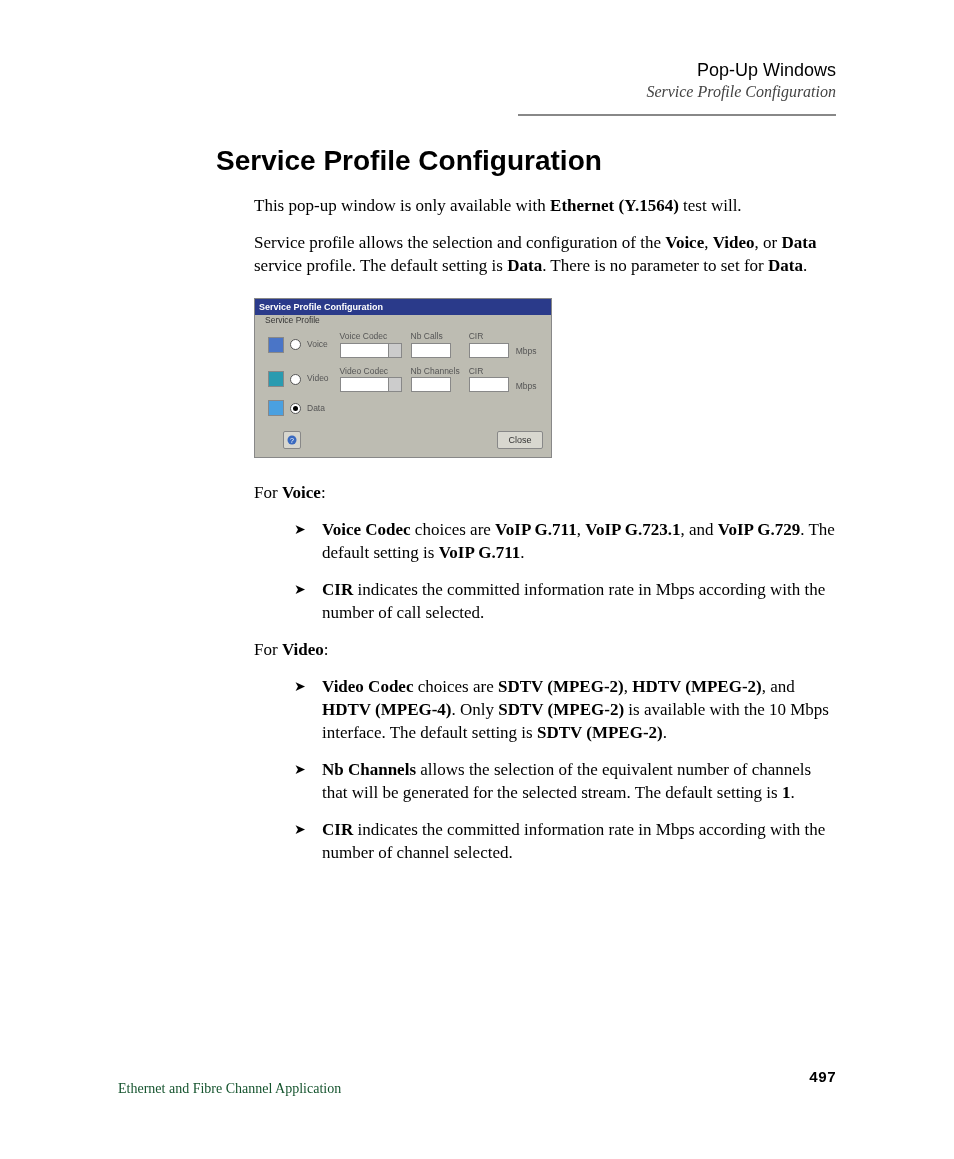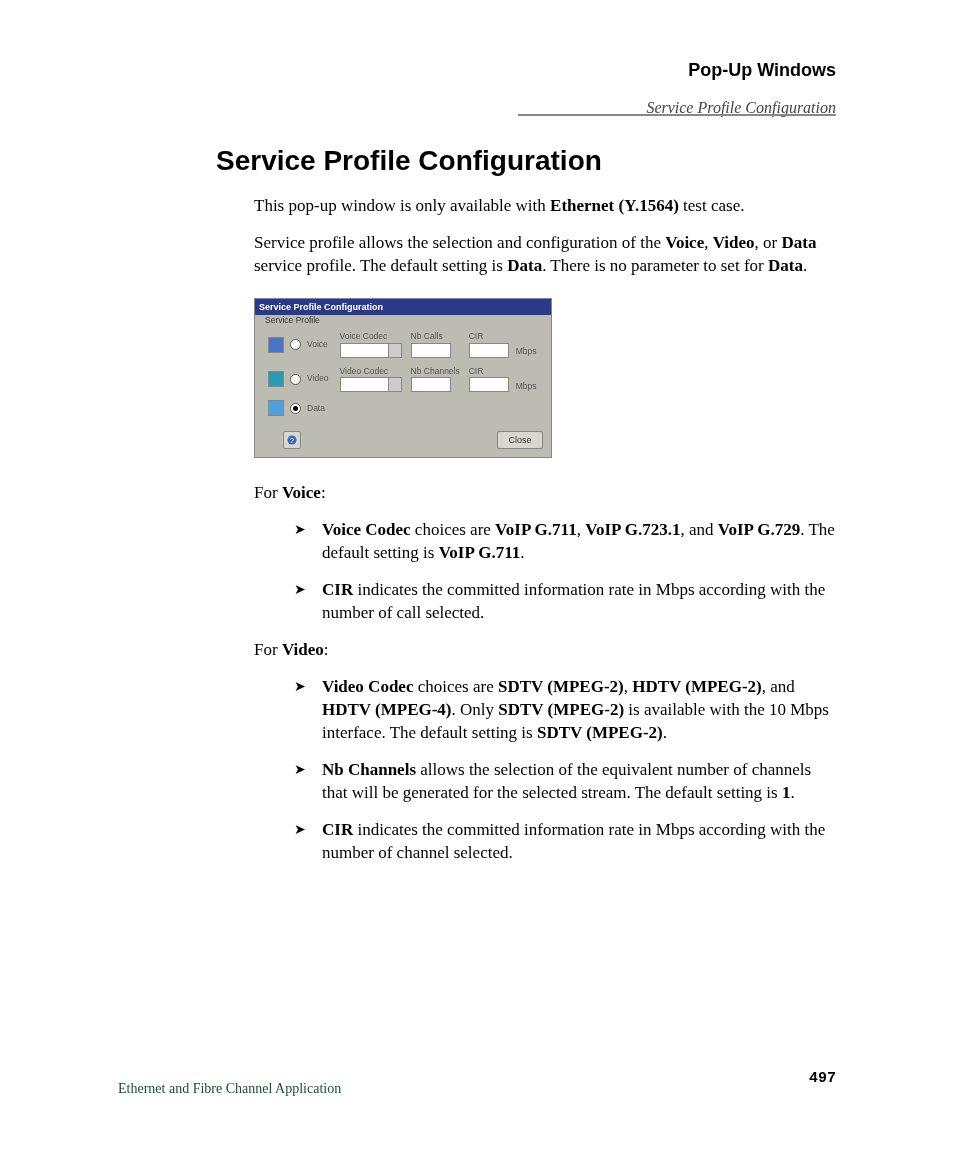--- a/index.html
+++ b/index.html
@@ -1,18 +1,18 @@
 <!DOCTYPE html>
 <html><head>
 <meta charset="utf-8">
 <style>
   html,body{margin:0;padding:0;background:#fff;color:#000;}
   .page{width:954px;height:1159px;position:relative;font-family:Georgia,'Times New Roman',serif;}
   .header{position:absolute;top:60px;right:118px;text-align:right;}
-  .header .h1{font-weight:bold;font-size:18px;font-family:Verdana,Arial,sans-serif;margin-bottom:18px;}
+  .header .h1{font-weight:normal;font-size:18px;font-family:Verdana,Arial,sans-serif;margin-bottom:2px;}
   .header .h2{font-style:italic;font-size:16px;color:#444;}
   .rule{position:absolute;top:114px;left:518px;right:118px;height:2px;background:#888;}
   .main-heading{position:absolute;top:145px;left:216px;font-family:Verdana,Arial,sans-serif;font-weight:bold;font-size:28px;}
   .body{position:absolute;top:195px;left:254px;right:118px;font-size:17px;line-height:1.35;}
   .body p{margin:0 0 14px 0;}
   .body .dialog-wrap{margin:20px 0 24px 0;}
   ul.arrow{list-style:none;padding:0;margin:8px 0 12px 40px;}
   ul.arrow>li{position:relative;padding-left:28px;margin-bottom:14px;font-size:17px;}
   ul.arrow>li::before{content:"➤";position:absolute;left:0;top:2px;font-size:14px;color:#000;}
   .dialog{width:296px;border:1px solid #888;background:#bdbcb2;font-family:Tahoma,Verdana,sans-serif;font-size:9px;color:#333;}
@@ -45,21 +45,21 @@
   <div class="header">
     <div class="h1">Pop-Up Windows</div>
     <div class="h2">Service Profile Configuration</div>
   </div>
   <div class="rule"></div>
 
   <div class="main-heading">Service Profile Configuration</div>
 
   <div class="body">
     <p>
-      <span>This pop-up window is only available with </span><b>Ethernet (Y.1564)</b><span> test case.</span>
+      <span>This pop-up window is only available with </span><b>Ethernet (Y.1564)</b><span> test will.</span>
     </p>
     <p>
       <span>Service profile allows the selection and configuration of the </span><b>Voice</b><span>, </span><b>Video</b><span>, or </span><b>Data</b><span> service profile. The default setting is </span><b>Data</b><span>. There is no parameter to set for </span><b>Data</b><span>.</span>
     </p>
 
     <div class="dialog-wrap">
       <div class="dialog">
         <div class="titlebar">Service Profile Configuration</div>
         <div class="content">
           <div class="grp">Service Profile</div>

